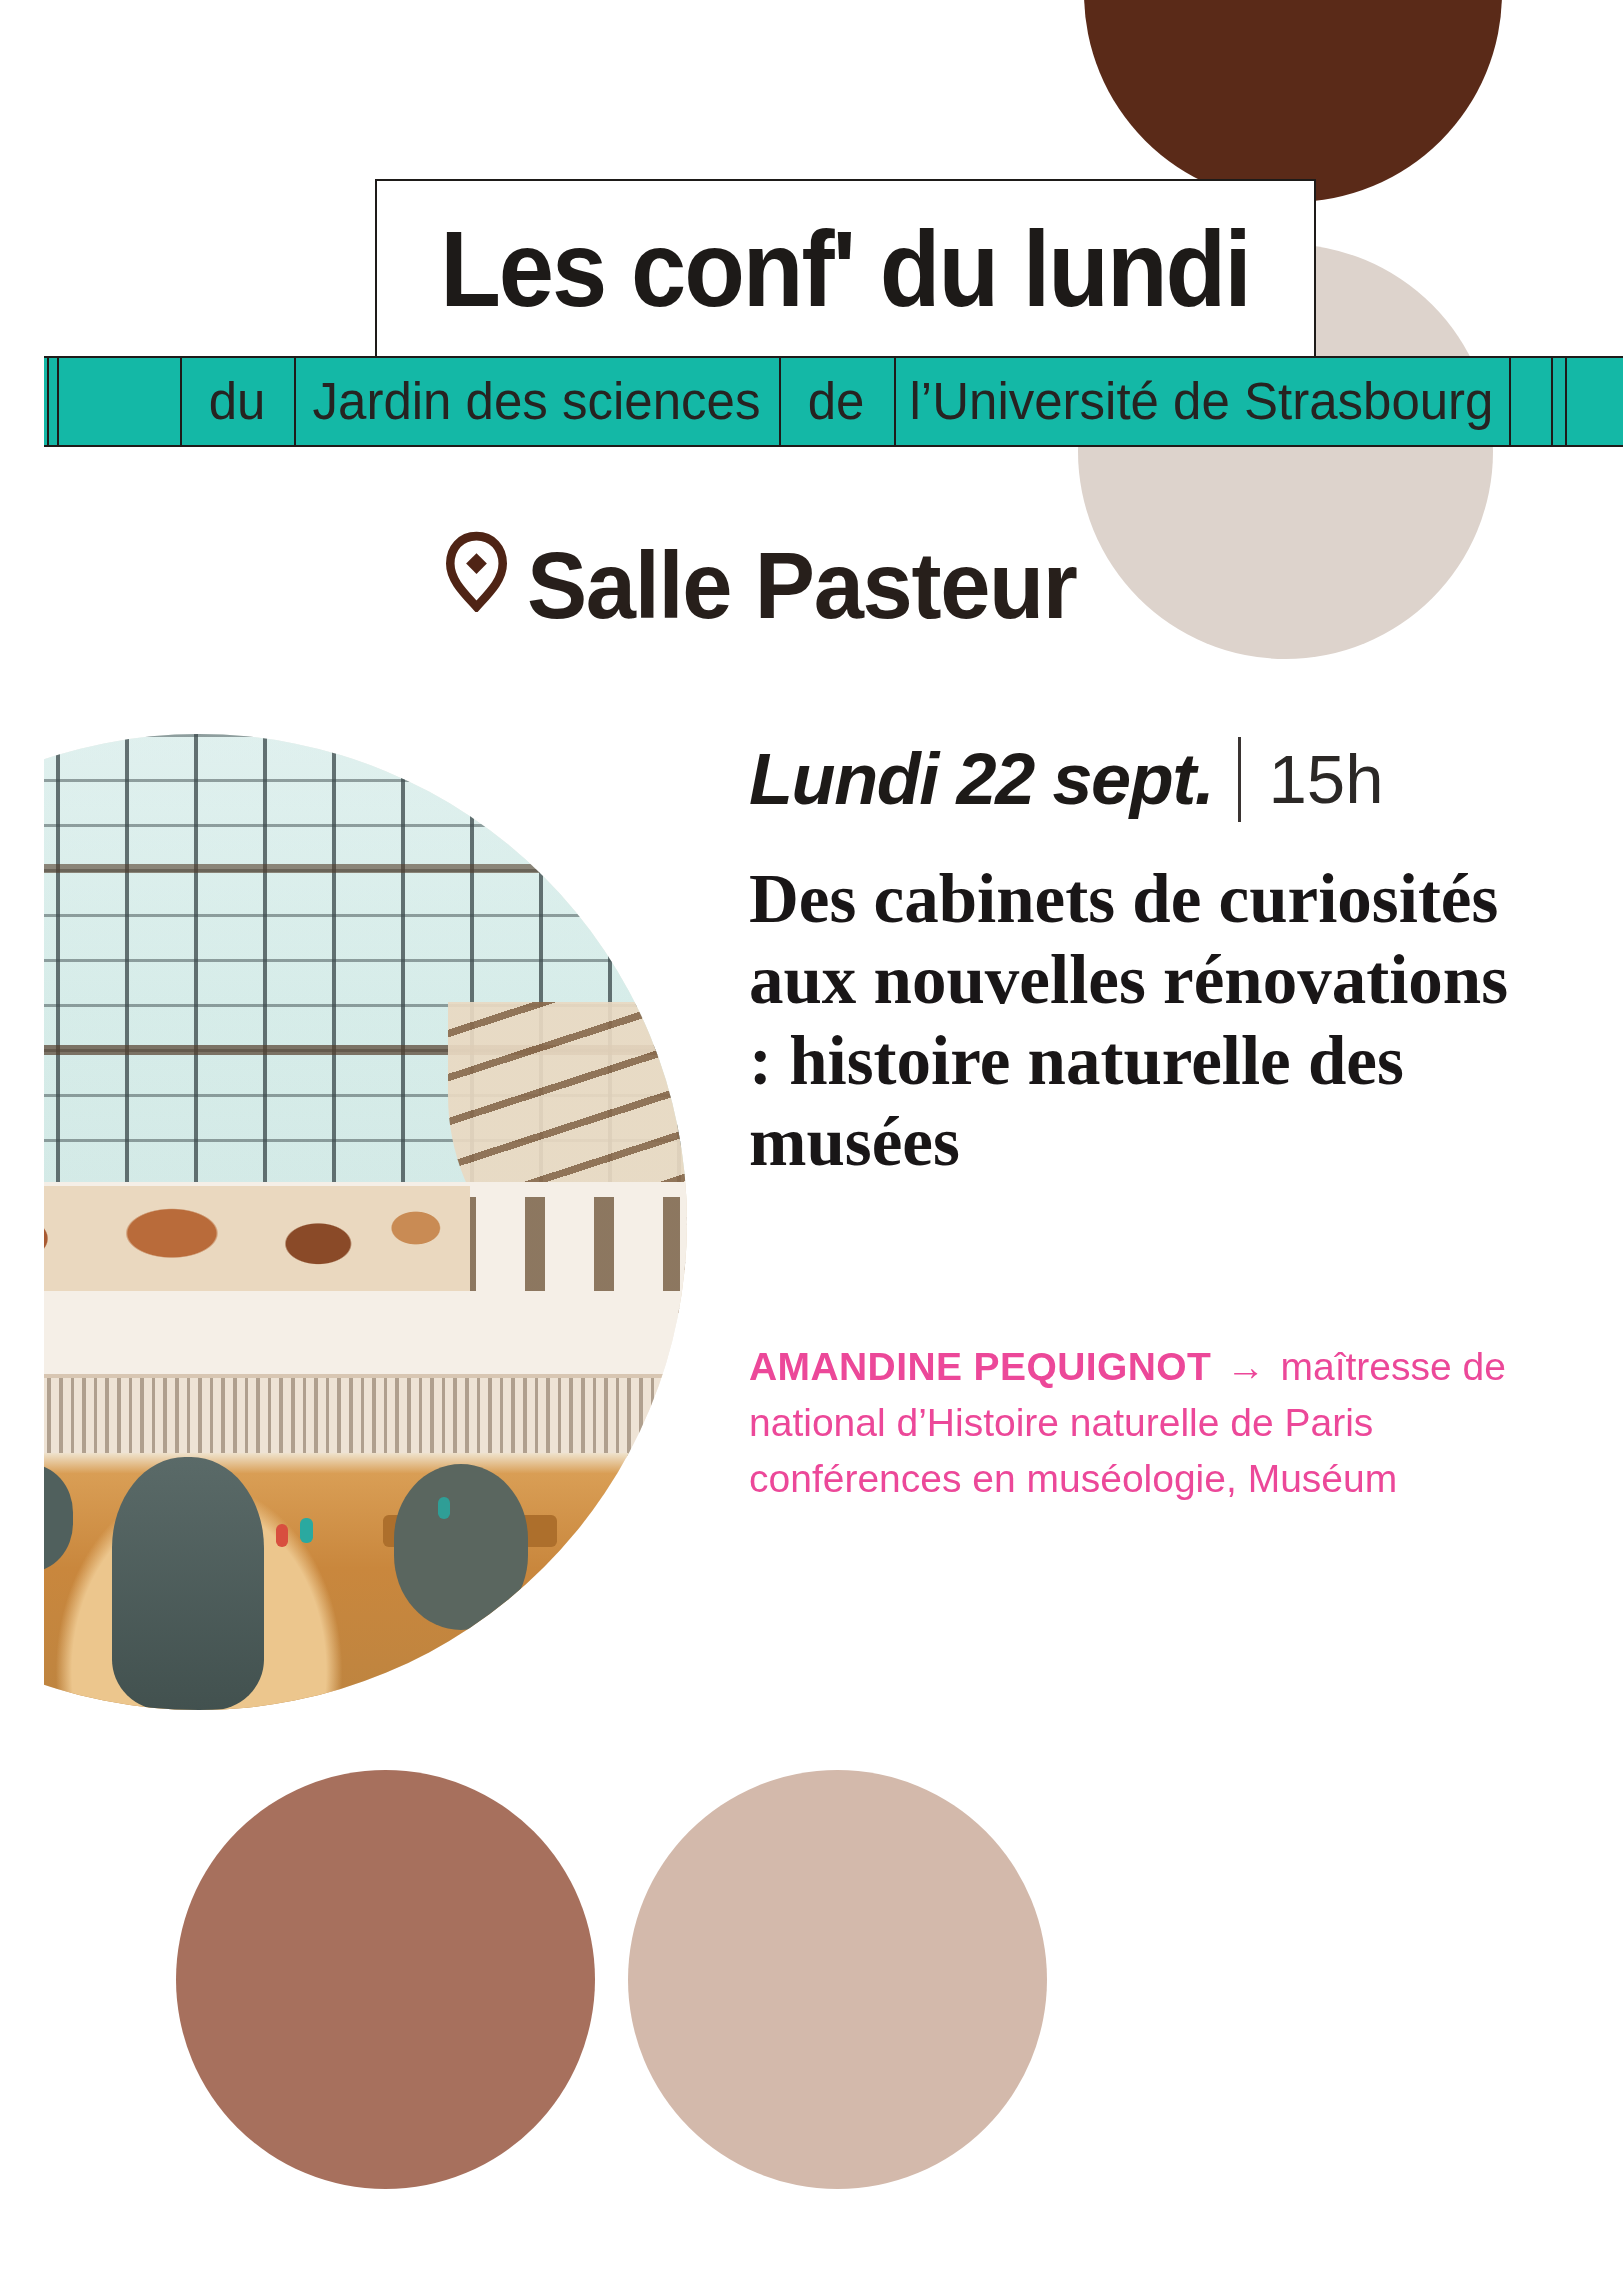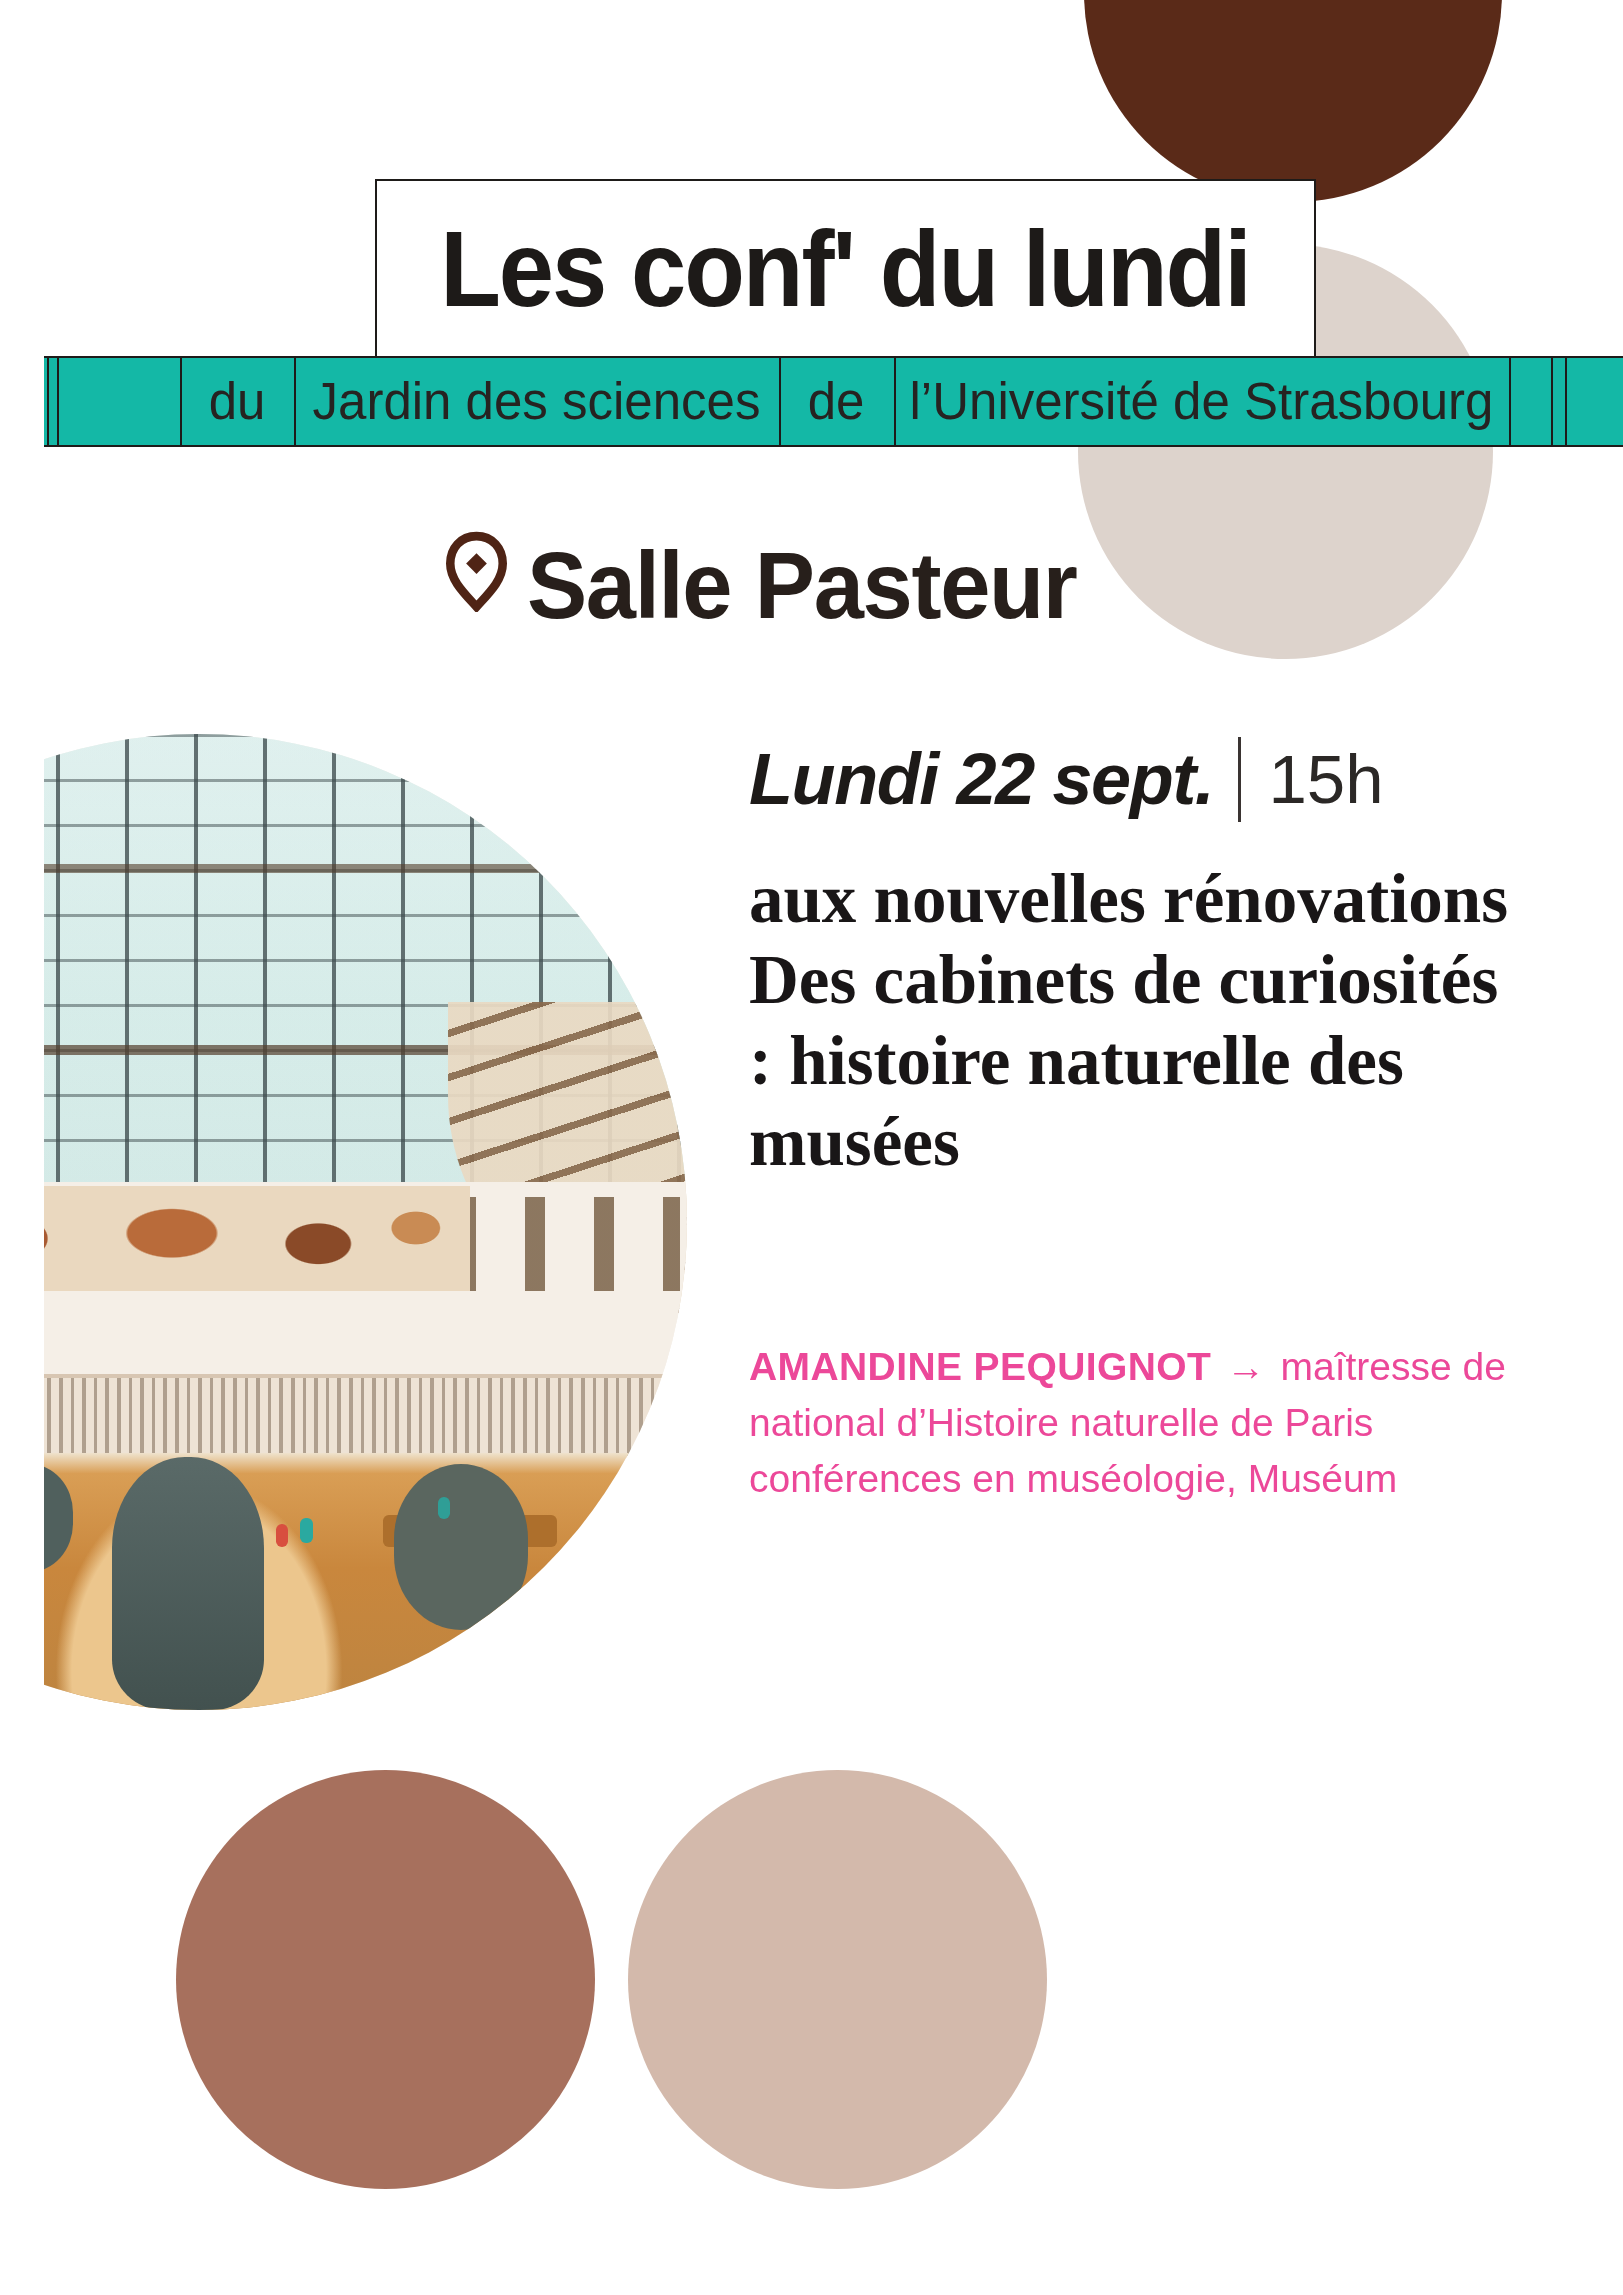--- a/index.html
+++ b/index.html
@@ -149,22 +149,22 @@
     <div class="ph-p3"></div>
   </div>
 
   <div class="daterow">
     <span class="d">Lundi 22 sept.</span>
     <span class="sep"></span>
     <span class="h">15h</span>
   </div>
 
   <div class="talk">
+    <div>Des cabinets de curiosités</div>
     <div>aux nouvelles rénovations</div>
-    <div>Des cabinets de curiosités</div>
     <div>: histoire naturelle des</div>
     <div>musées</div>
   </div>
 
   <div class="speaker">
     <div>
       <span class="nm">AMANDINE PEQUIGNOT</span>
       <span class="ar">→</span>
       <span>maîtresse de</span>
     </div>

